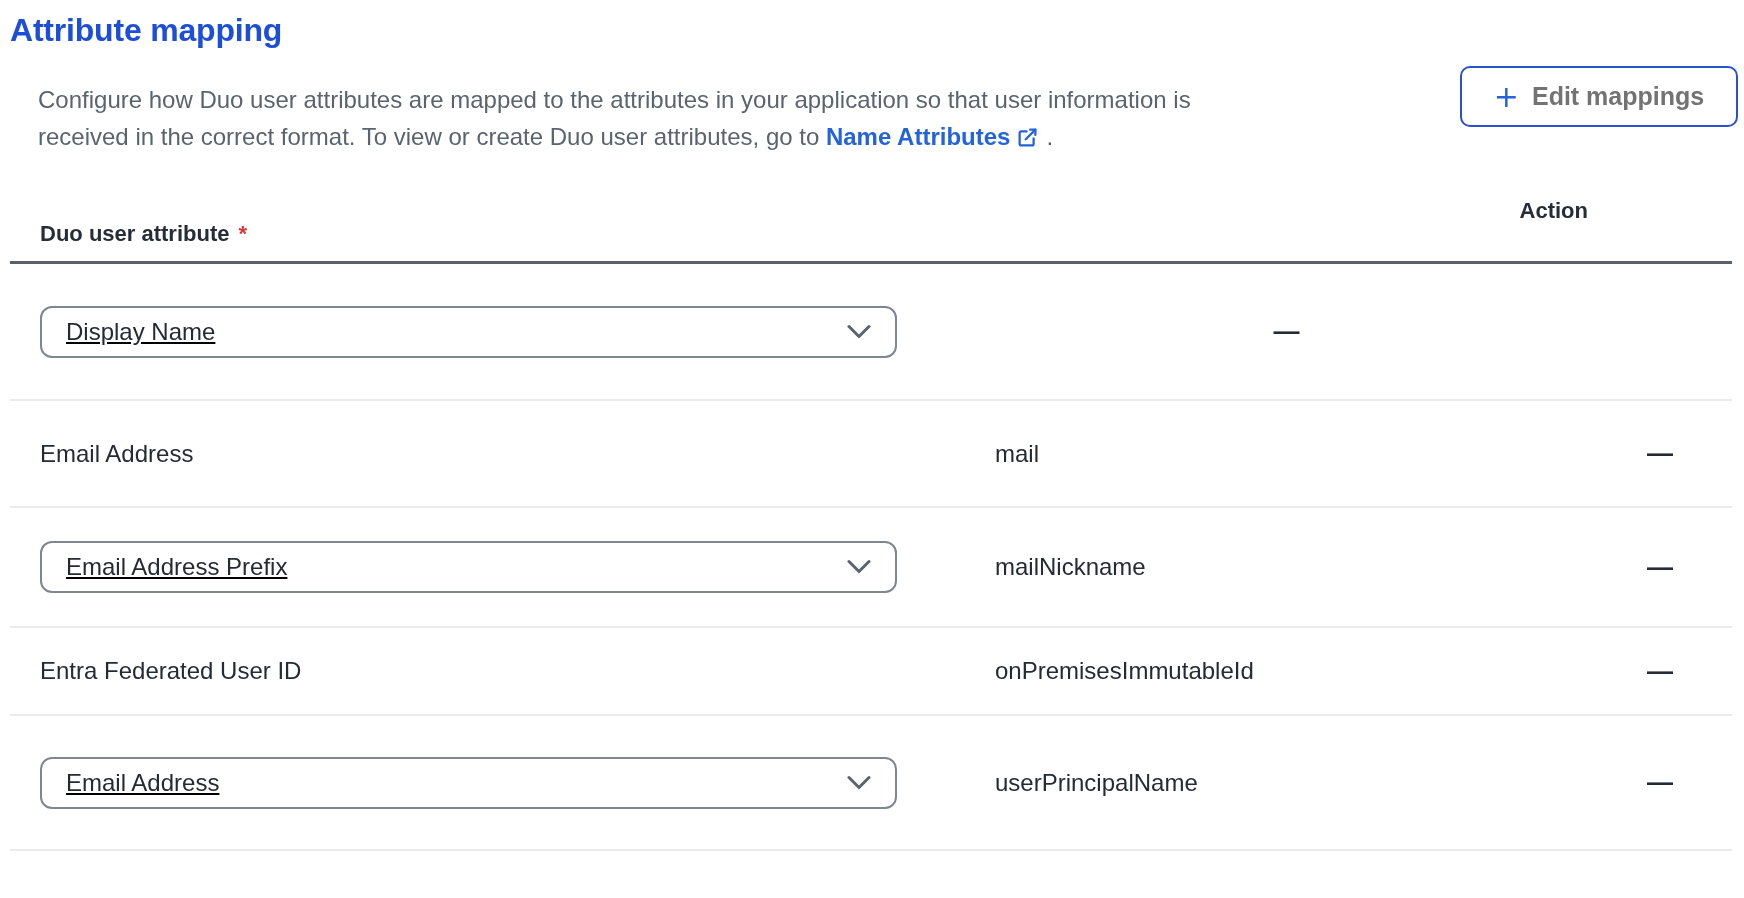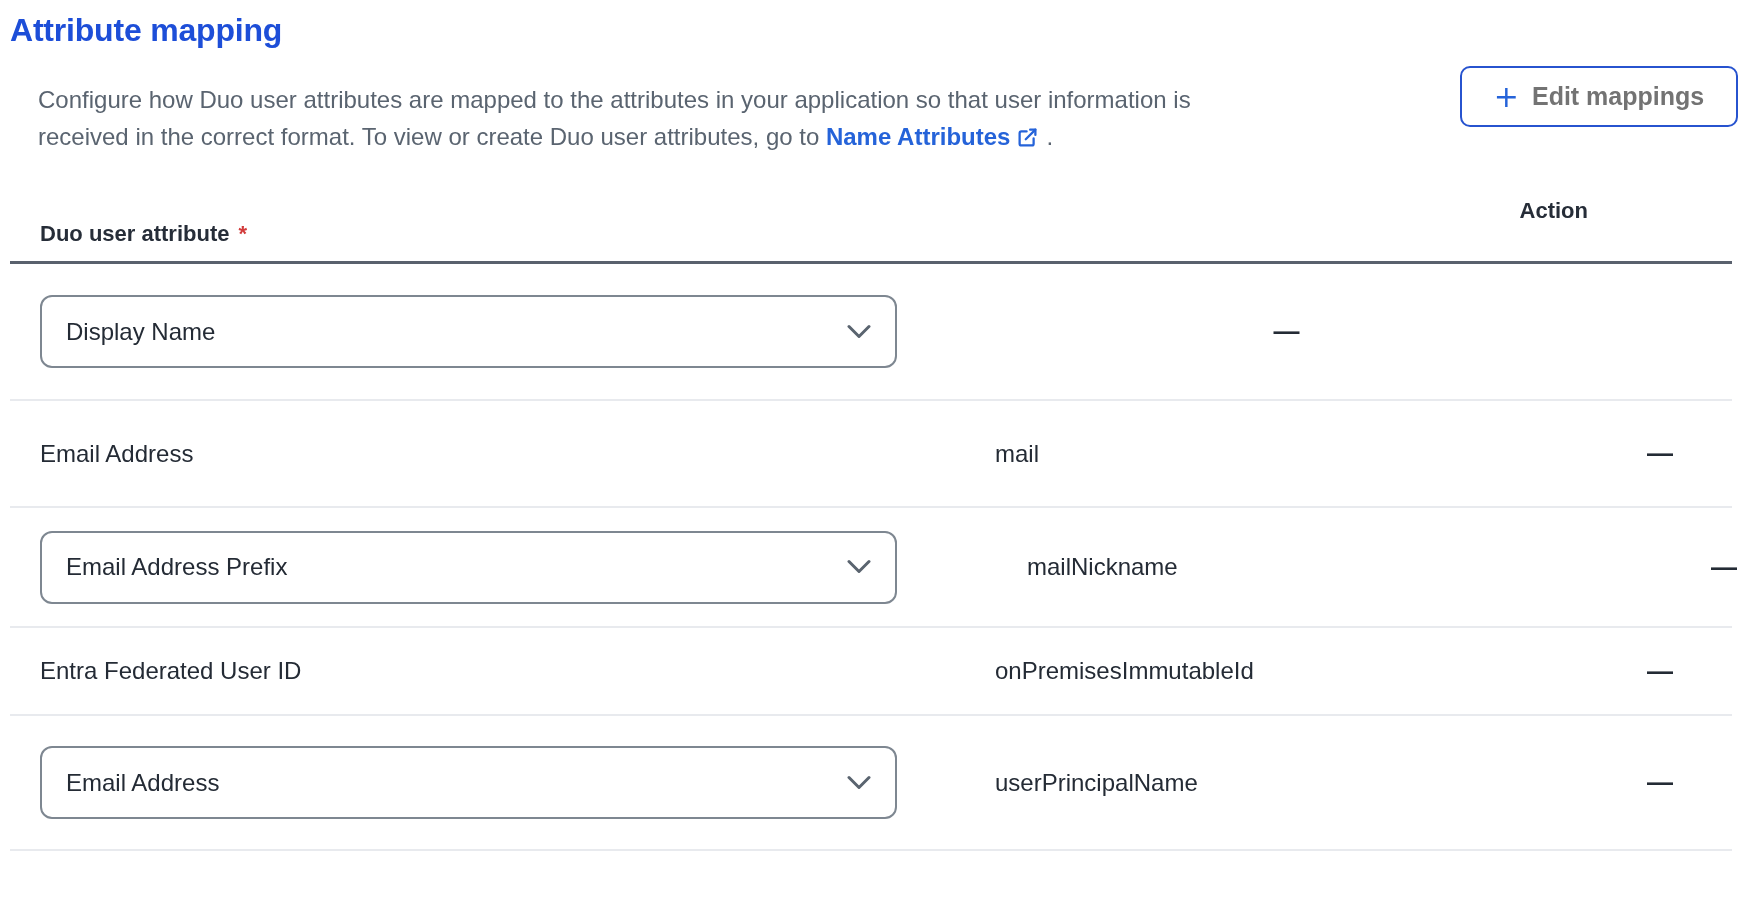--- a/index.html
+++ b/index.html
@@ -64,41 +64,42 @@
     color: #d23b3b; font-weight: 700; font-size: 22px; margin-left: 9px;
   }
 
   .row {
     display: grid; grid-template-columns: 975px 603px 144px;
     align-items: center;
     border-bottom: 2px solid #e8eaee;
   }
   .row.tall-select { height: 137px; }
   .row.static-1 { height: 107px; }
-  .row.select-2 { height: 120px; gap: 32px; }
+  .row.select-2 { height: 120px; }
   .row.static-2 { height: 88px; }
   .row.select-3 { height: 135px; }
 
   .cell-duo { padding-left: 30px; }
   .cell-app {
     padding-left: 10px; font-size: 24px; color: #242b35;
   }
   .cell-action {
     text-align: center; font-size: 26px; font-weight: 600; color: #242b35;
   }
   .static-val { font-size: 24px; color: #242b35; }
 
   .fake-select {
-    width: 857px; height: 73px;
+    width: 857px; height: 52px;
     border: 2px solid #7e8791; border-radius: 12px;
     background: #ffffff;
     display: flex; align-items: center;
     padding: 18px 24px;
     cursor: pointer;
     position: relative;
+    text-decoration: underline;
   }
   .fake-select .sel-text {
     font-size: 24px; color: #242b35;
   }
   .fake-select .chev {
     position: absolute; right: 24px; top: 50%;
     transform: translateY(-50%);
     display: flex;
   }
 </style>

